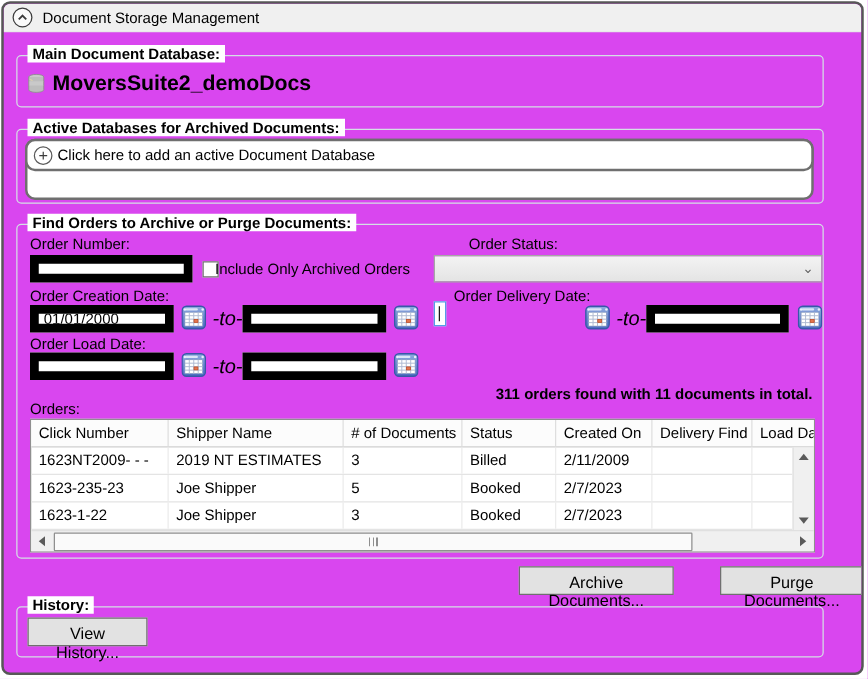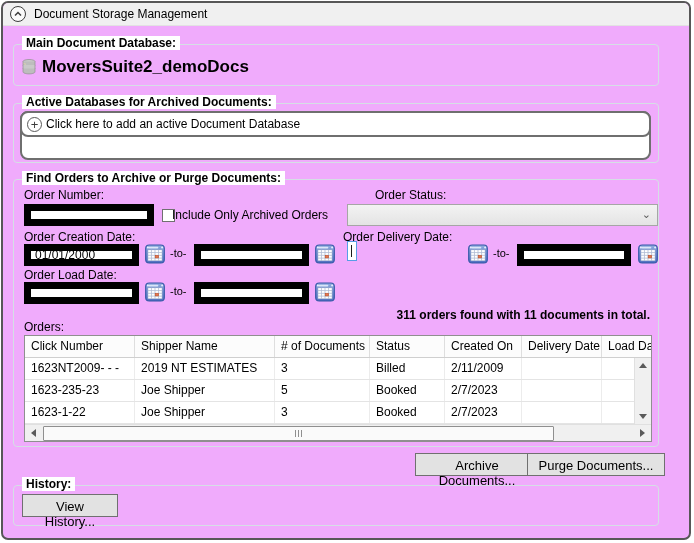--- a/index.html
+++ b/index.html
@@ -1,36 +1,36 @@
 <!DOCTYPE html>
 <html><head>
 <meta charset="utf-8">
 <style>
   html,body{margin:0;padding:0;background:#ffffff;}
   body{width:694px;height:543px;position:relative;font-family:"Liberation Sans","DejaVu Sans",sans-serif;font-size:12px;color:#000;}
-  .window{position:absolute;left:1px;top:1px;width:690px;height:539px;border:2px solid #575757;border-radius:7px;background:#f0abfc;overflow:hidden;box-sizing:border-box;}
+  .window{position:absolute;left:1px;top:1px;width:690px;height:539px;border:2px solid #575757;border-radius:7px;background:#d946ef;overflow:hidden;box-sizing:border-box;}
   .hdr{height:22px;background:#f0f0f0;border-bottom:1px solid #e2e2e2;display:flex;align-items:center;gap:8px;padding-left:7px;border-radius:5px 5px 0 0;}
   .expander{width:16px;height:16px;border:1.5px solid #3d3d3d;border-radius:50%;background:#fafafa;display:flex;align-items:center;justify-content:center;box-sizing:border-box;cursor:pointer;}
   .title{font-size:12px;}
   .grp{position:absolute;left:10px;width:646px;border:1px solid #d5dfe5;border-radius:4px;box-sizing:border-box;}
   .grp-label{position:absolute;top:-9px;left:8px;background:#fff;padding:0 4px;font-weight:bold;white-space:nowrap;}
   .dbrow{position:absolute;left:8px;top:12px;display:flex;align-items:center;gap:6px;}
   .dbname{font-weight:bold;font-size:17px;}
   .addbox{position:absolute;left:6px;right:7px;top:7px;height:45px;border:2px solid #6f6f6f;border-radius:8px;background:#fff;}
   .addrow{position:absolute;left:-2px;right:-2px;top:-2px;height:26px;border:2px solid #6f6f6f;border-radius:8px;display:flex;align-items:center;gap:4px;padding-left:5px;box-sizing:border-box;cursor:pointer;background:#fff;}
   .plus{width:15px;height:15px;border:1.5px solid #5a5a5a;border-radius:50%;display:flex;align-items:center;justify-content:center;font-size:13px;line-height:1;color:#3c3c3c;box-sizing:border-box;background:#fff;}
   .lbl{position:absolute;white-space:nowrap;}
   .tin{position:absolute;height:22px;border:7px solid #000000;background:#fff;box-sizing:border-box;font:inherit;padding:2px 4px;}
   .tin.focused{border:1px solid #569de6;}
   .caret{position:absolute;left:3px;top:3px;bottom:3px;width:1px;background:#1a1a1a;}
   .combo{position:absolute;height:22px;border:1px solid #a6a6a6;background:linear-gradient(#f3f3f3,#e4e4e4);box-sizing:border-box;cursor:pointer;}
   .combo .chev{position:absolute;right:6px;top:3px;color:#5c5c5c;font-size:11px;}
   .chk{position:absolute;width:13px;height:13px;border:1px solid #707070;background:#fff;box-sizing:border-box;cursor:pointer;}
   .calbtn{position:absolute;width:22px;height:22px;padding:0;border:0;background:transparent;cursor:pointer;}
-  .tosep{position:absolute;font-size:11px;}
+  .tosep{position:absolute;font-size:16px;font-style:italic;}
   .summary{position:absolute;right:8px;font-weight:bold;}
   .otable{position:absolute;left:10px;top:155px;width:628px;height:107px;border:1px solid #8f8f8f;box-sizing:border-box;background:#fff;}
   .hrow{display:flex;height:22px;background:#fcfcfc;border-bottom:1px solid #cfcfcf;box-sizing:border-box;}
   .hcell{box-sizing:border-box;padding:3px 6px;border-right:1px solid #dedede;white-space:nowrap;overflow:hidden;cursor:pointer;}
   .tbody{position:absolute;left:0;top:22px;right:17px;height:66px;overflow:hidden;}
   .trow{display:flex;height:22px;border-bottom:1px solid #e4e4e4;box-sizing:border-box;cursor:pointer;}
   .tcell{box-sizing:border-box;padding:3px 6px;border-right:1px solid #ececec;white-space:nowrap;overflow:hidden;}
   .c0{width:110px;flex:none;} .c1{width:140px;flex:none;} .c2{width:95px;flex:none;}
   .c3{width:75px;flex:none;} .c4{width:77px;flex:none;} .c5{width:80px;flex:none;} .c6{flex:1;border-right:none;}
   .vscroll{position:absolute;right:0;top:22px;width:17px;height:66px;background:#f0f0f0;border-left:1px solid #e0e0e0;box-sizing:border-box;}
@@ -125,21 +125,21 @@
     <input class="tin" style="left: 10px; top: 64px; width: 115px;" value="01/01/2000">
     <button class="calbtn" style="left:130px;top:64px;"><svg width="20" height="20">
           <use href="#cal-sym"></use>
         </svg></button>
     <span class="tosep" style="left:156px;top:67px;">-to-</span>
     <input class="tin" style="left: 180px; top: 64px; width: 115px;" value="">
     <button class="calbtn" style="left:300px;top:64px;"><svg width="20" height="20">
           <use href="#cal-sym"></use>
         </svg></button>
 
-    <span class="lbl" style="left:329px;top:50px;">Order Delivery Date:</span>
+    <span class="lbl" style="left:349px;top:50px;">Order Delivery Date:</span>
     <span class="tin focused cursor-caret" style="left:333px;top:64px;width:114px;"><span class="caret"></span><span></span></span>
     <button class="calbtn" style="left:453px;top:64px;"><svg width="20" height="20">
           <use href="#cal-sym"></use>
         </svg></button>
     <span class="tosep" style="left:479px;top:67px;">-to-</span>
     <input class="tin" style="left: 503px; top: 64px; width: 114px;" value="">
     <button class="calbtn" style="left:623px;top:64px;"><svg width="20" height="20">
           <use href="#cal-sym"></use>
         </svg></button>
 
@@ -158,21 +158,21 @@
     <span class="lbl" style="left:10px;top:140px;">Orders:</span>
 
     
     <div class="otable">
       <div class="hrow">
           <div class="hcell c0">Click Number</div>
           <div class="hcell c1">Shipper Name</div>
           <div class="hcell c2"># of Documents</div>
           <div class="hcell c3">Status</div>
           <div class="hcell c4">Created On</div>
-          <div class="hcell c5">Delivery Date</div>
+          <div class="hcell c5">Delivery Find</div>
           <div class="hcell c6">Load Date</div>
         </div>
       <div class="tbody">
           <div class="trow">
             <div class="tcell c0">1623NT2009- - -</div>
             <div class="tcell c1">2019 NT ESTIMATES</div>
             <div class="tcell c2">3</div>
             <div class="tcell c3">Billed</div>
             <div class="tcell c4">2/11/2009</div>
             <div class="tcell c5"></div>
@@ -215,20 +215,20 @@
             </span>
         </span>
         <span class="hs-btn">
             <span class="tri-rt"></span>
           </span>
       </div>
     </div>
   </div>
 
   <button class="btn" style="left:412px;top:450px;width:124px;">Archive Documents...</button>
-  <button class="btn" style="left:524px;top:450px;width:138px;">Purge Documents...</button>
+  <button class="btn" style="left:573px;top:450px;width:115px;">Purge Documents...</button>
 
   <div class="grp" style="top:482px;height:41px;">
     <span class="grp-label">History:</span>
     <button class="btn" style="left:8px;top:8px;width:96px;">View History...</button>
   </div>
 
 </div>
 
 </body></html>

